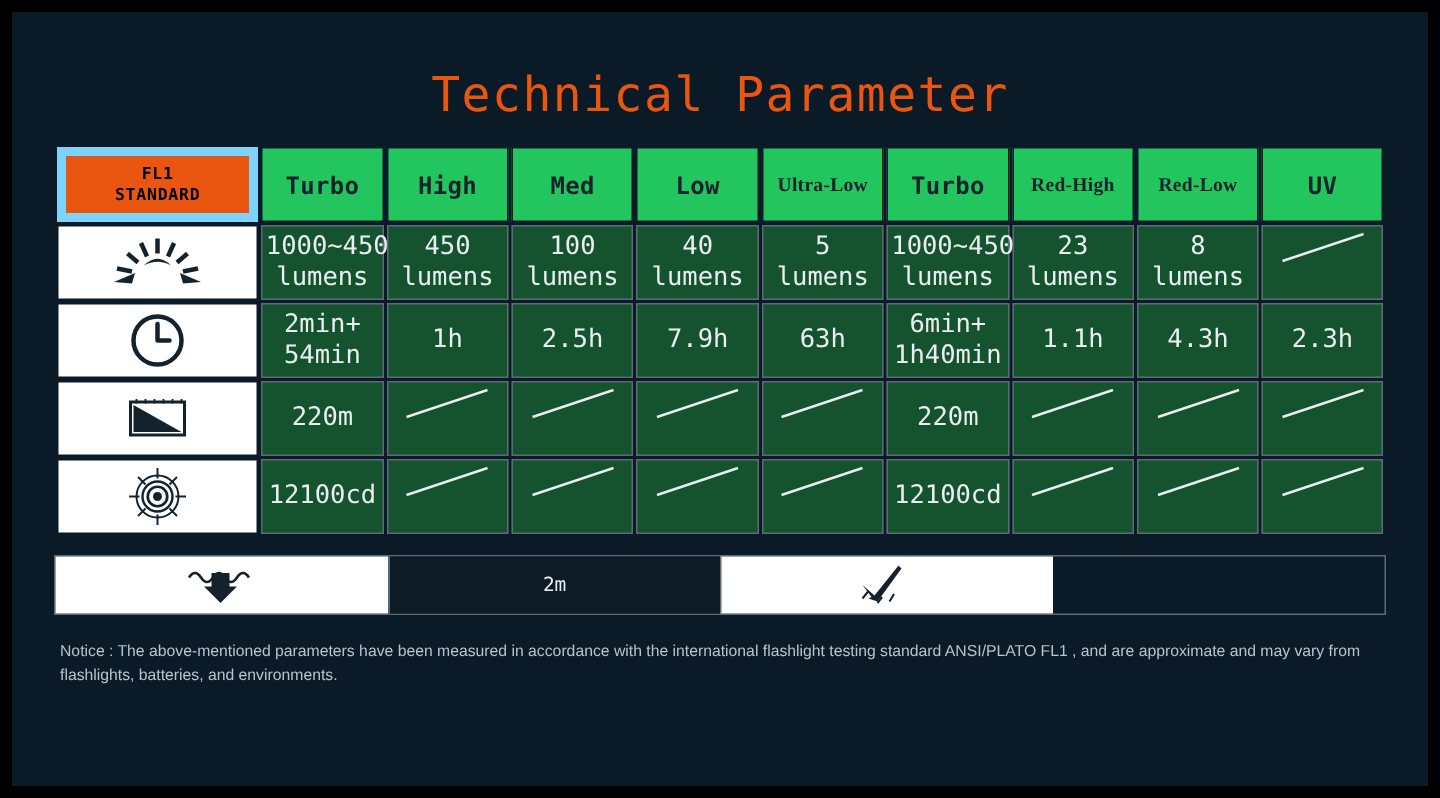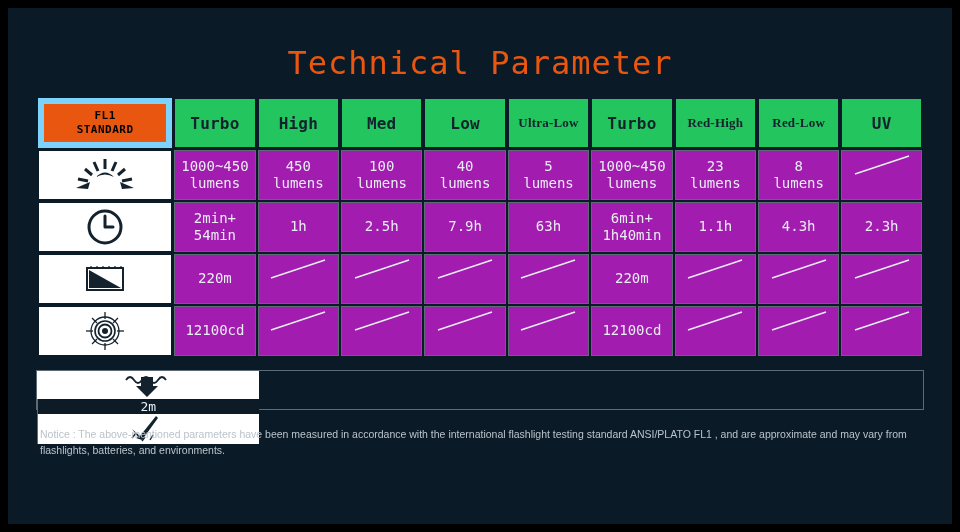--- a/index.html
+++ b/index.html
@@ -71,42 +71,41 @@
 
   
   .icon-cell {
     background: #ffffff;
     border: 1px solid #0b1a27;
   }
   .icon-cell svg { display: block; margin: 0 auto; }
 
   
   .data-cell {
-    background: #a21caf;
+    background: #14532d;
     color: #e9eef2;
-    font-size: 14px;
+    font-size: 17px;
     line-height: 1.25;
     border: 1px solid #5c6b76;
   }
 
   .na {
     display: block;
     width: 100%;
     height: 100%;
     position: relative;
   }
   .na svg { display: block; margin: 0 auto; }
 
   
   .bottom-bar {
     margin: 12px 28px 0 28px;
     display: flex;
     height: 40px;
     border: 1px solid #5c6b76;
-    flex-direction: column;
   }
   .bb-icon {
     background: #ffffff;
     display: flex;
     align-items: center;
     justify-content: center;
     width: 25%;
   }
   .bb-val {
     background: #0d1b26;

